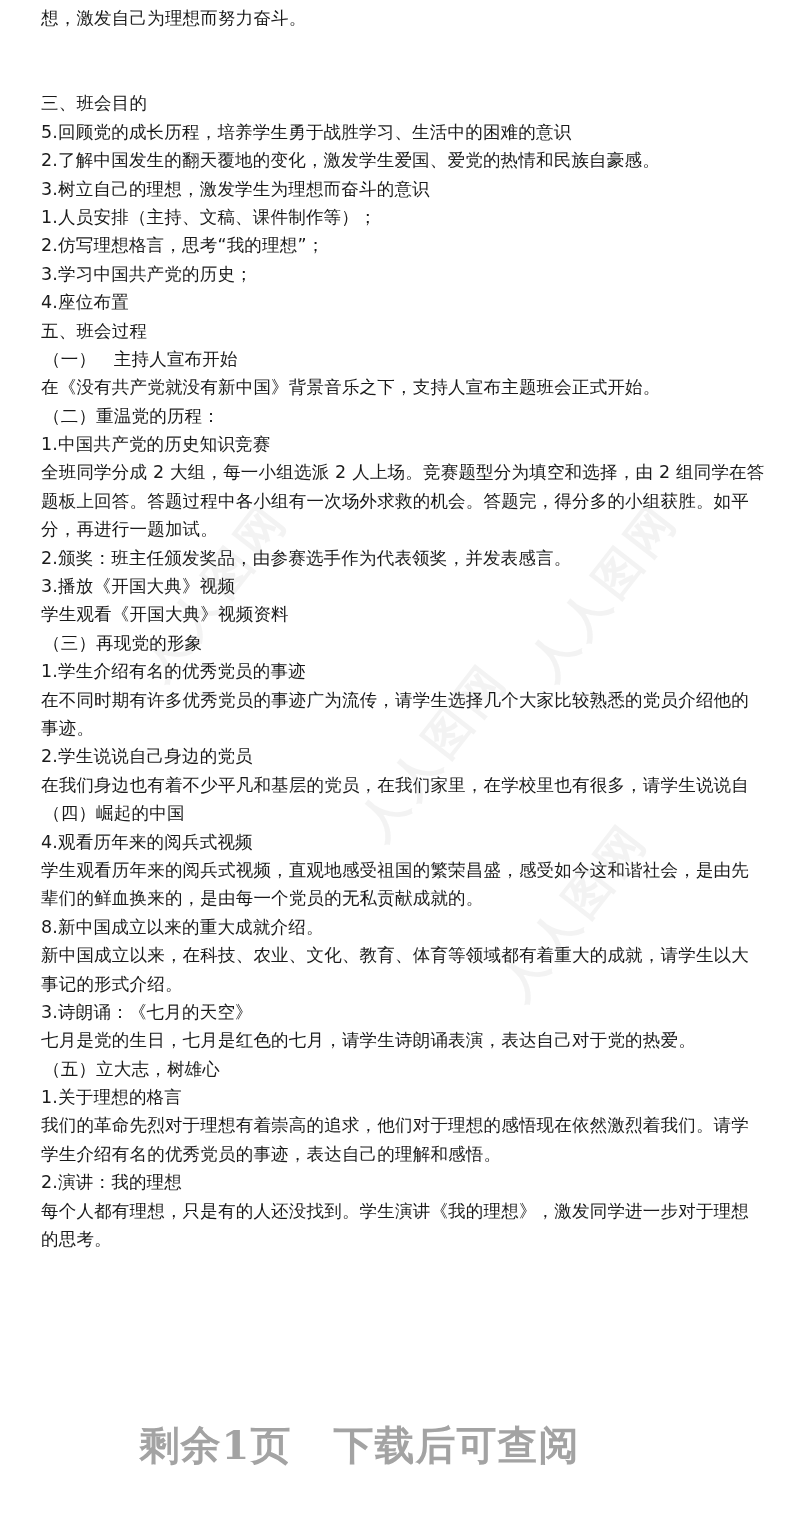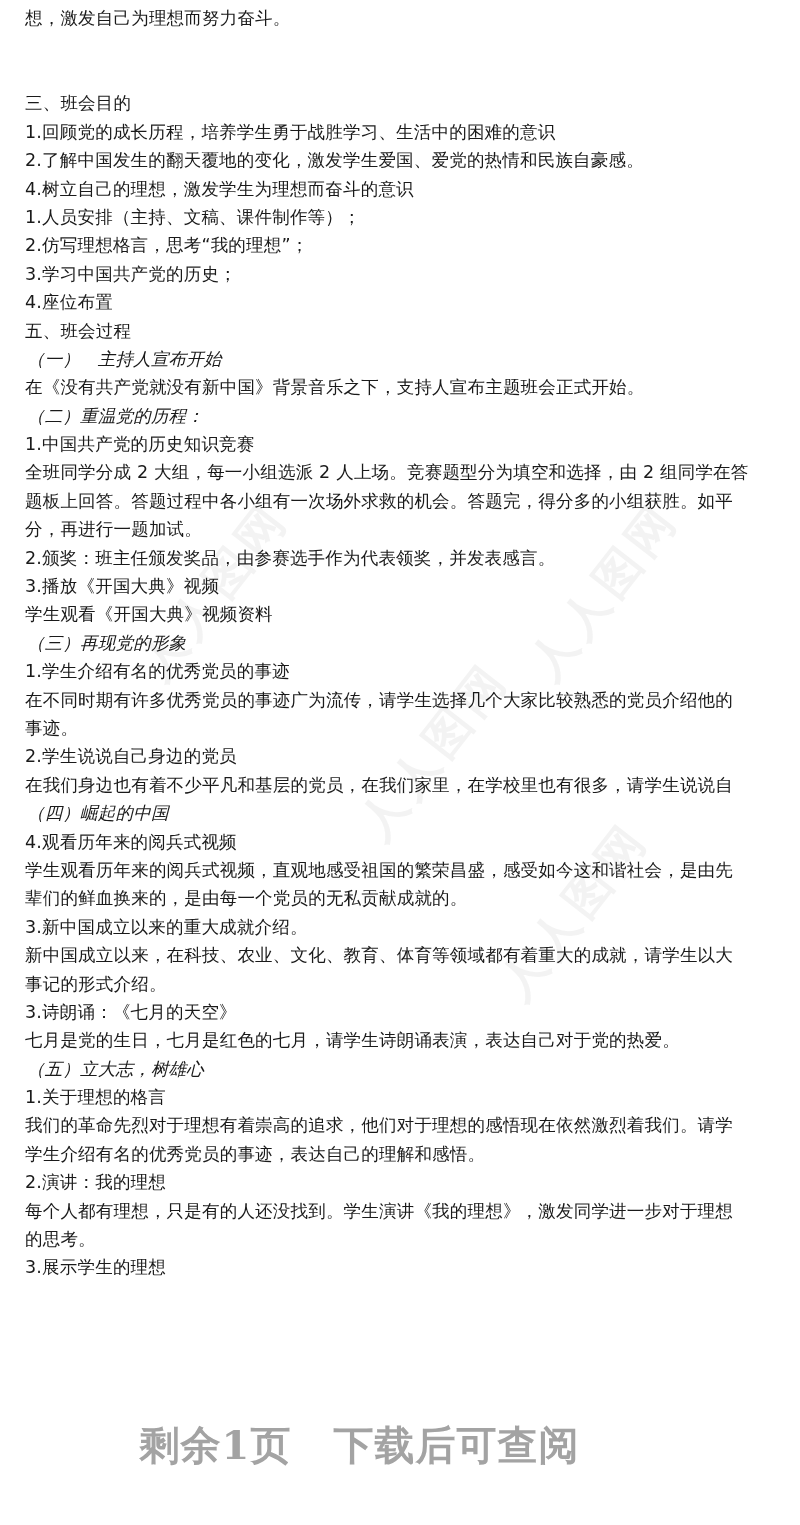--- a/index.html
+++ b/index.html
@@ -20,27 +20,27 @@
       left: 25px;
       top: -10px;
       width: 760px;
     }
     .line {
       font-size: 17.5px;
       line-height: 28.4px;
       height: 28.4px;
       white-space: nowrap;
       letter-spacing: 0.2px;
+      margin-left: 16px;
     }
     .gap {
       height: 57px;
     }
     .indent {
       padding-left: 2px;
-      font-style: italic;
     }
     .watermark {
       position: absolute;
       font-size: 46px;
       color: rgba(200, 200, 200, 0.22);
       transform: rotate(-52deg);
       font-weight: bold;
       pointer-events: none;
       white-space: nowrap;
       letter-spacing: 6px;
@@ -70,23 +70,23 @@
 <div class="watermark" style="left:330px; top:720px;">人人图网</div>
 <div class="watermark" style="left:500px; top:560px;">人人图网</div>
 <div class="watermark" style="left:110px; top:560px;">人人图网</div>
 <div class="watermark" style="left:470px; top:880px;">人人图网</div>
 
 <div class="page">
   <div class="line" style="color:#444;height:14px;overflow:hidden;line-height:0px;">&nbsp;</div>
   <div class="line">想，激发自己为理想而努力奋斗。</div>
   <div class="gap"></div>
   <div class="line">三、班会目的</div>
-  <div class="line">1.回顾党的成长历程，培养学生勇于战胜学习、生活中的困难的意识</div>
+  <div class="line">5.回顾党的成长历程，培养学生勇于战胜学习、生活中的困难的意识</div>
   <div class="line">2.了解中国发生的翻天覆地的变化，激发学生爱国、爱党的热情和民族自豪感。</div>
-  <div class="line">4.树立自己的理想，激发学生为理想而奋斗的意识</div>
+  <div class="line">3.树立自己的理想，激发学生为理想而奋斗的意识</div>
   <div class="line">1.人员安排（主持、文稿、课件制作等）；</div>
   <div class="line">2.仿写理想格言，思考“我的理想”；</div>
   <div class="line">3.学习中国共产党的历史；</div>
   <div class="line">4.座位布置</div>
   <div class="line">五、班会过程</div>
   <div class="line indent">（一）　主持人宣布开始</div>
   <div class="line">在《没有共产党就没有新中国》背景音乐之下，支持人宣布主题班会正式开始。</div>
   <div class="line indent">（二）重温党的历程：</div>
   <div class="line">1.中国共产党的历史知识竞赛</div>
   <div class="line">全班同学分成 2 大组，每一小组选派 2 人上场。竞赛题型分为填空和选择，由 2 组同学在答</div>
@@ -98,30 +98,29 @@
   <div class="line indent">（三）再现党的形象</div>
   <div class="line">1.学生介绍有名的优秀党员的事迹</div>
   <div class="line">在不同时期有许多优秀党员的事迹广为流传，请学生选择几个大家比较熟悉的党员介绍他的</div>
   <div class="line">事迹。</div>
   <div class="line">2.学生说说自己身边的党员</div>
   <div class="line">在我们身边也有着不少平凡和基层的党员，在我们家里，在学校里也有很多，请学生说说自</div>
   <div class="line indent">（四）崛起的中国</div>
   <div class="line">4.观看历年来的阅兵式视频</div>
   <div class="line">学生观看历年来的阅兵式视频，直观地感受祖国的繁荣昌盛，感受如今这和谐社会，是由先</div>
   <div class="line">辈们的鲜血换来的，是由每一个党员的无私贡献成就的。</div>
-  <div class="line">3.新中国成立以来的重大成就介绍。</div>
+  <div class="line">8.新中国成立以来的重大成就介绍。</div>
   <div class="line">新中国成立以来，在科技、农业、文化、教育、体育等领域都有着重大的成就，请学生以大</div>
   <div class="line">事记的形式介绍。</div>
   <div class="line">3.诗朗诵：《七月的天空》</div>
   <div class="line">七月是党的生日，七月是红色的七月，请学生诗朗诵表演，表达自己对于党的热爱。</div>
   <div class="line indent">（五）立大志，树雄心</div>
   <div class="line">1.关于理想的格言</div>
   <div class="line">我们的革命先烈对于理想有着崇高的追求，他们对于理想的感悟现在依然激烈着我们。请学</div>
   <div class="line">学生介绍有名的优秀党员的事迹，表达自己的理解和感悟。</div>
   <div class="line">2.演讲：我的理想</div>
   <div class="line">每个人都有理想，只是有的人还没找到。学生演讲《我的理想》，激发同学进一步对于理想</div>
   <div class="line">的思考。</div>
-  <div class="line">3.展示学生的理想</div>
 </div>
 
 <div class="footer">
   <span>剩余1页</span><span class="sep"></span><span>下载后可查阅</span>
 </div>
 
 </body></html>

